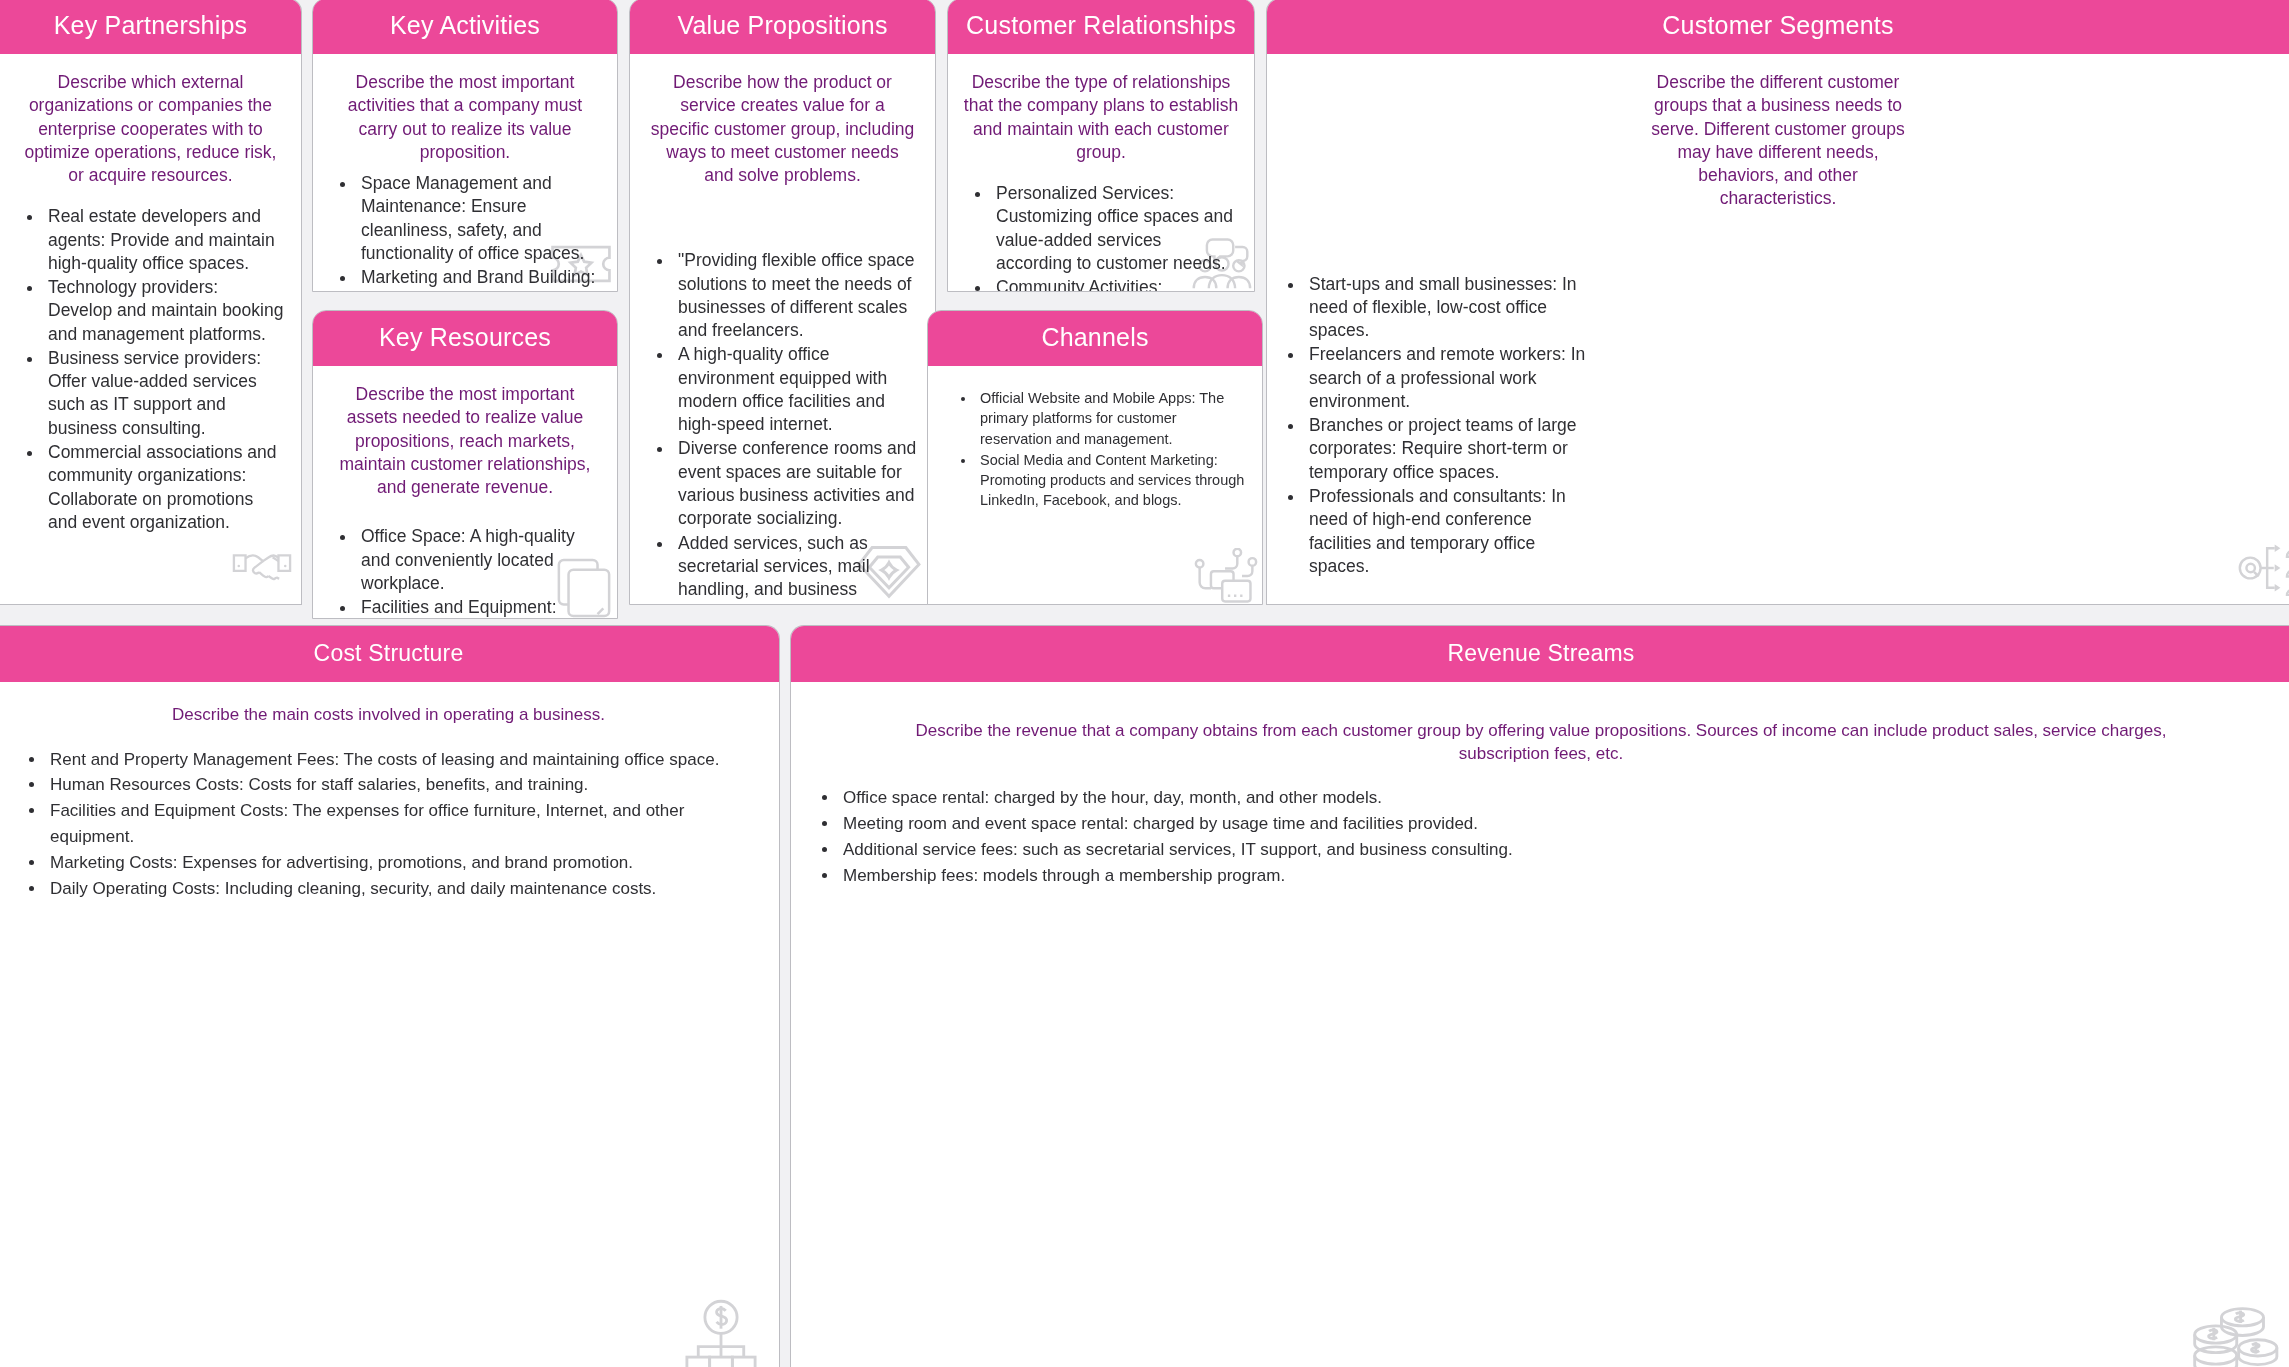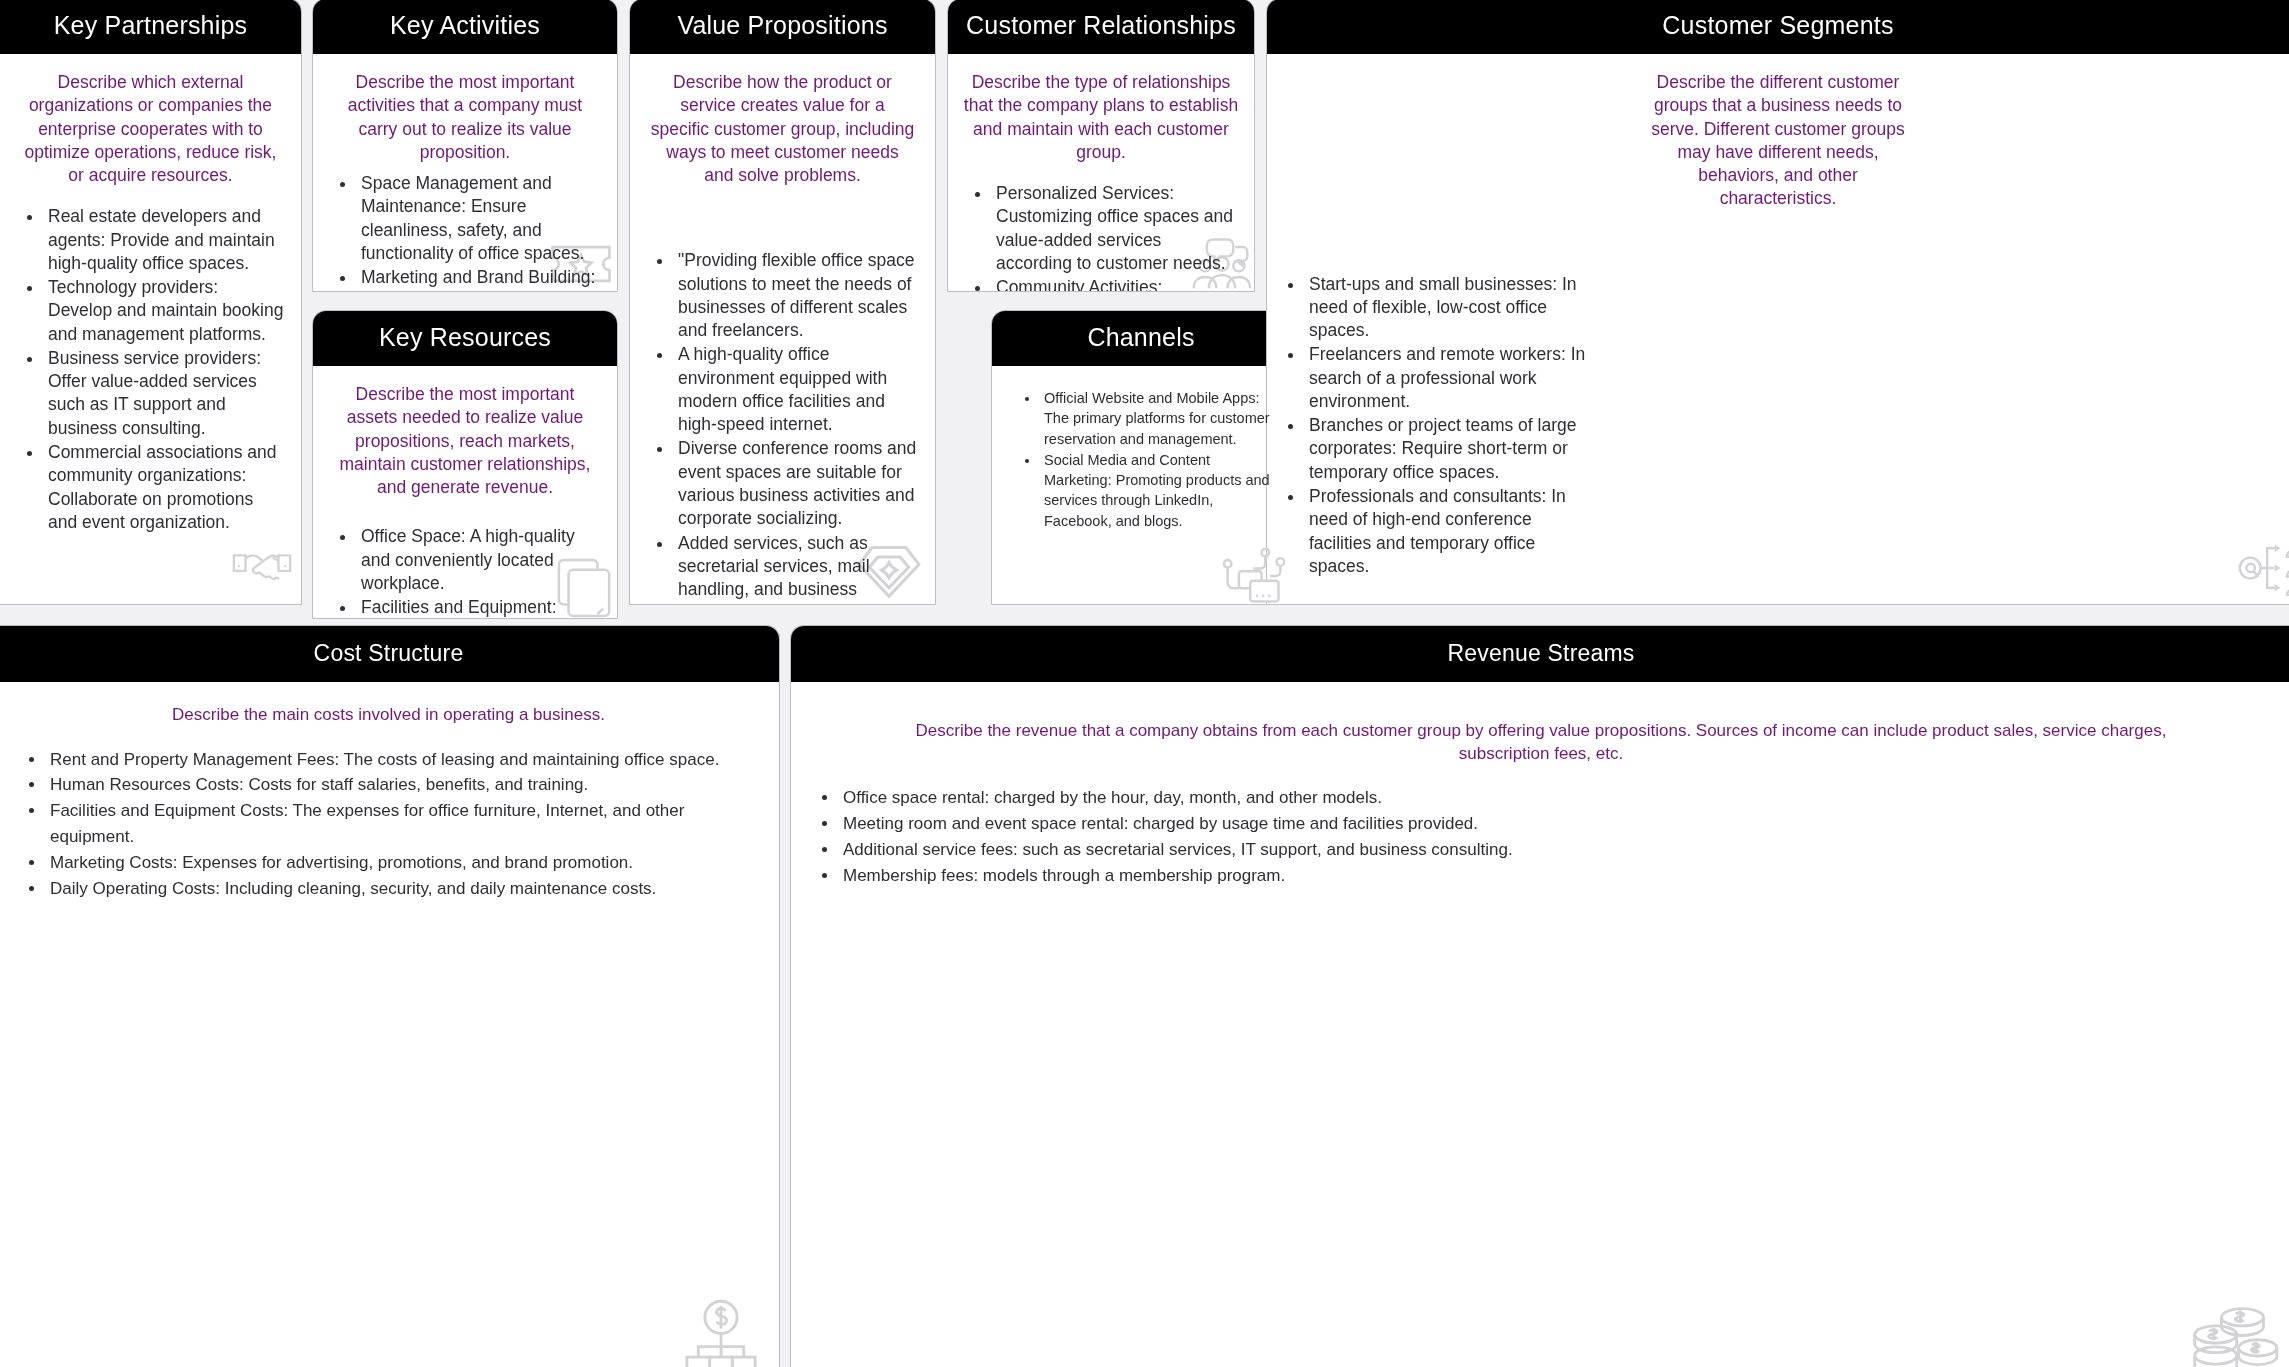--- a/index.html
+++ b/index.html
@@ -24,21 +24,21 @@
     position: absolute;
     background: #ffffff;
     border: 1px solid #bdbdc2;
     border-radius: 14px 14px 0 0;
     overflow: hidden;
     display: flex;
     flex-direction: column;
   }
 
   .panel-header {
-    background: #000000;
+    background: #ec4899;
     color: #ffffff;
     text-align: center;
     font-size: 25px;
     font-weight: 400;
     letter-spacing: .2px;
     line-height: 1;
     padding: 14px 8px 16px;
     flex: 0 0 auto;
   }
 
@@ -89,21 +89,21 @@
     pointer-events: none;
   }
   .watermark svg { display: block; }
 
   
   #p-key-partnerships { left: 0px;    top: -2px; width: 302px;  height: 607px; border-left: none; border-radius: 0 14px 0 0; }
   #p-key-activities   { left: 312px;  top: -2px; width: 306px;  height: 294px; }
   #p-key-resources    { left: 312px;  top: 310px; width: 306px;  height: 309px; }
   #p-value-props      { left: 629px;  top: -2px; width: 307px;  height: 607px; }
   #p-cust-rel         { left: 947px;  top: -2px; width: 308px;  height: 294px; }
-  #p-channels         { left: 991px;  top: 310px; width: 300px;  height: 295px; }
+  #p-channels         { left: 927px;  top: 310px; width: 336px;  height: 295px; }
   #p-cust-seg         { left: 1266px; top: -2px; width: 1023px; height: 607px; border-right: none; border-radius: 14px 0 0 0; }
 
   
   #p-cost    { left: -2px; top: 625px; width: 782px;  height: 744px; border-left: none; border-radius: 0 14px 0 0; }
   #p-revenue { left: 790px; top: 625px; width: 1501px; height: 744px; border-right: none; border-radius: 14px 0 0 0; }
 
   
   #p-cust-seg .panel-desc { max-width: 286px; margin: 0 auto; }
   #p-cust-seg .panel-list { max-width: 290px; margin-left: 24px; }
 

